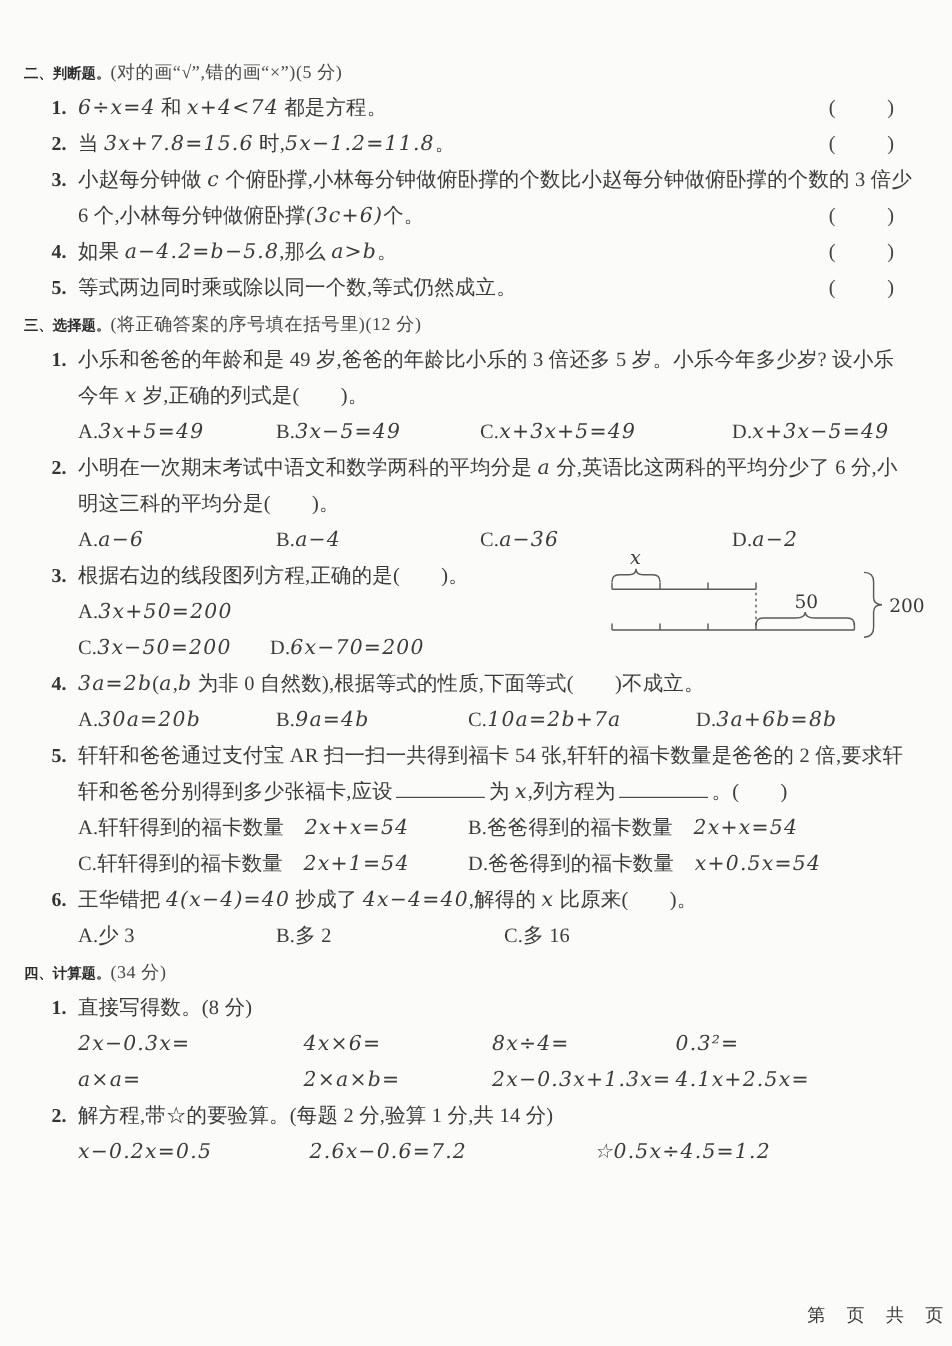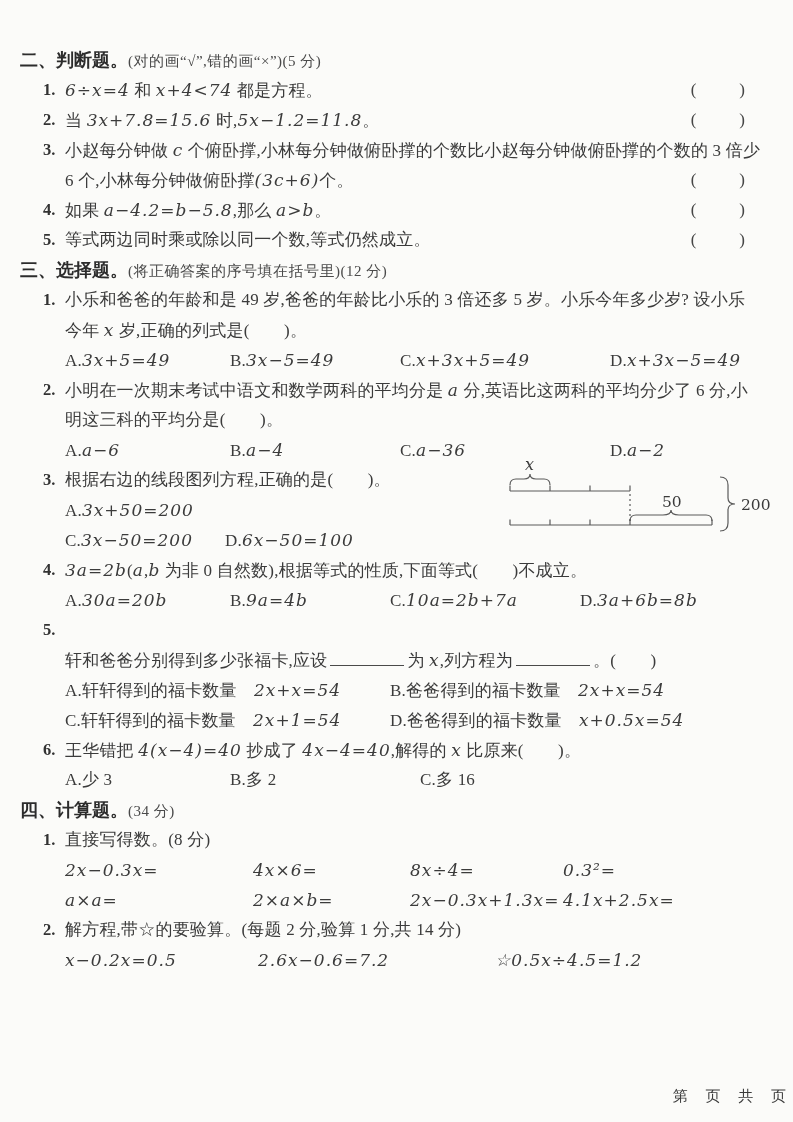--- a/index.html
+++ b/index.html
@@ -6,21 +6,21 @@
   body{
     width:793px;height:1122px;position:relative;overflow:hidden;
     background:#fbfbf9;color:#3b3b3b;
     font-family:"Liberation Serif","DejaVu Serif",serif;
   }
   #content{position:absolute;left:20px;top:45px;width:753px}
   .line{position:relative;height:30px;line-height:30px;font-size:17px;white-space:nowrap}
   .qline{padding-left:45px}
   .num{position:absolute;left:23px;top:0;font-weight:bold;font-size:16.5px;color:#333}
   .sec-header{font-size:17px}
-  .sec-title{font-family:"Liberation Sans","DejaVu Sans",sans-serif;font-weight:700;font-size:18px;color:#2c2c2c}
+  .sec-title{font-family:"Liberation Sans","DejaVu Sans",sans-serif;font-weight:700;font-size:12px;color:#2c2c2c}
   .sec-note{font-size:15px;color:#4a4a4a;letter-spacing:.5px}
   .c{letter-spacing:.2px}
   .m{font-family:"DejaVu Serif","Liberation Serif",serif;font-style:italic;letter-spacing:1px}
   .bracket{position:absolute;right:25px;top:0;letter-spacing:3px;color:#454545}
   .u{display:inline-block;width:74px;border-bottom:1px solid #4a4a4a;height:15px;margin:0 3px;vertical-align:baseline}
   .opts .opt{position:absolute;top:0}
   .c4 .o0{left:45px}.c4 .o1{left:210px}.c4 .o2{left:380px}.c4 .o3{left:590px}
   .c4b .o0{left:45px}.c4b .o1{left:210px}.c4b .o2{left:370px}.c4b .o3{left:560px}
   .c2 .o0{left:45px}.c2 .o1{left:205px}
   .c2w .o0{left:45px}.c2w .o1{left:370px}
@@ -77,34 +77,34 @@
         <span class="opt o3"><span class="c">D.</span><span class="m">a−2</span></span>
       </div>
     </div>
     <div class="item">
       <div class="line qline"><span class="num">3.</span><span class="c">根据右边的线段图列方程,正确的是(　　)。</span></div>
       <div class="line opts c2">
         <span class="opt o0"><span class="c">A.</span><span class="m">3x+50=200</span></span>
       </div>
       <div class="line opts c2">
         <span class="opt o0"><span class="c">C.</span><span class="m">3x−50=200</span></span>
-        <span class="opt o1"><span class="c">D.</span><span class="m">6x−50=100</span></span>
+        <span class="opt o1"><span class="c">D.</span><span class="m">6x−70=200</span></span>
       </div>
     </div>
     <div class="item">
       <div class="line qline"><span class="num">4.</span><span class="m">3a=2b</span><span class="c">(</span><span class="m">a</span><span class="c">,</span><span class="m">b</span><span class="c"> 为非 0 自然数),根据等式的性质,下面等式(　　)不成立。</span></div>
       <div class="line opts c4b">
         <span class="opt o0"><span class="c">A.</span><span class="m">30a=20b</span></span>
         <span class="opt o1"><span class="c">B.</span><span class="m">9a=4b</span></span>
         <span class="opt o2"><span class="c">C.</span><span class="m">10a=2b+7a</span></span>
         <span class="opt o3"><span class="c">D.</span><span class="m">3a+6b=8b</span></span>
       </div>
     </div>
     <div class="item">
-      <div class="line qline"><span class="num">5.</span></div>
+      <div class="line qline"><span class="num">5.</span><span class="c">轩轩和爸爸通过支付宝 AR 扫一扫一共得到福卡 54 张,轩轩的福卡数量是爸爸的 2 倍,要求轩</span></div>
       <div class="line qline"><span class="c">轩和爸爸分别得到多少张福卡,应设</span><span class="u"></span><span class="c">为 </span><span class="m">x</span><span class="c">,列方程为</span><span class="u"></span><span class="c">。(　　)</span></div>
       <div class="line opts c2w">
         <span class="opt o0"><span class="c">A.轩轩得到的福卡数量　</span><span class="m">2x+x=54</span></span>
         <span class="opt o1"><span class="c">B.爸爸得到的福卡数量　</span><span class="m">2x+x=54</span></span>
       </div>
       <div class="line opts c2w">
         <span class="opt o0"><span class="c">C.轩轩得到的福卡数量　</span><span class="m">2x+1=54</span></span>
         <span class="opt o1"><span class="c">D.爸爸得到的福卡数量　</span><span class="m">x+0.5x=54</span></span>
       </div>
     </div>

